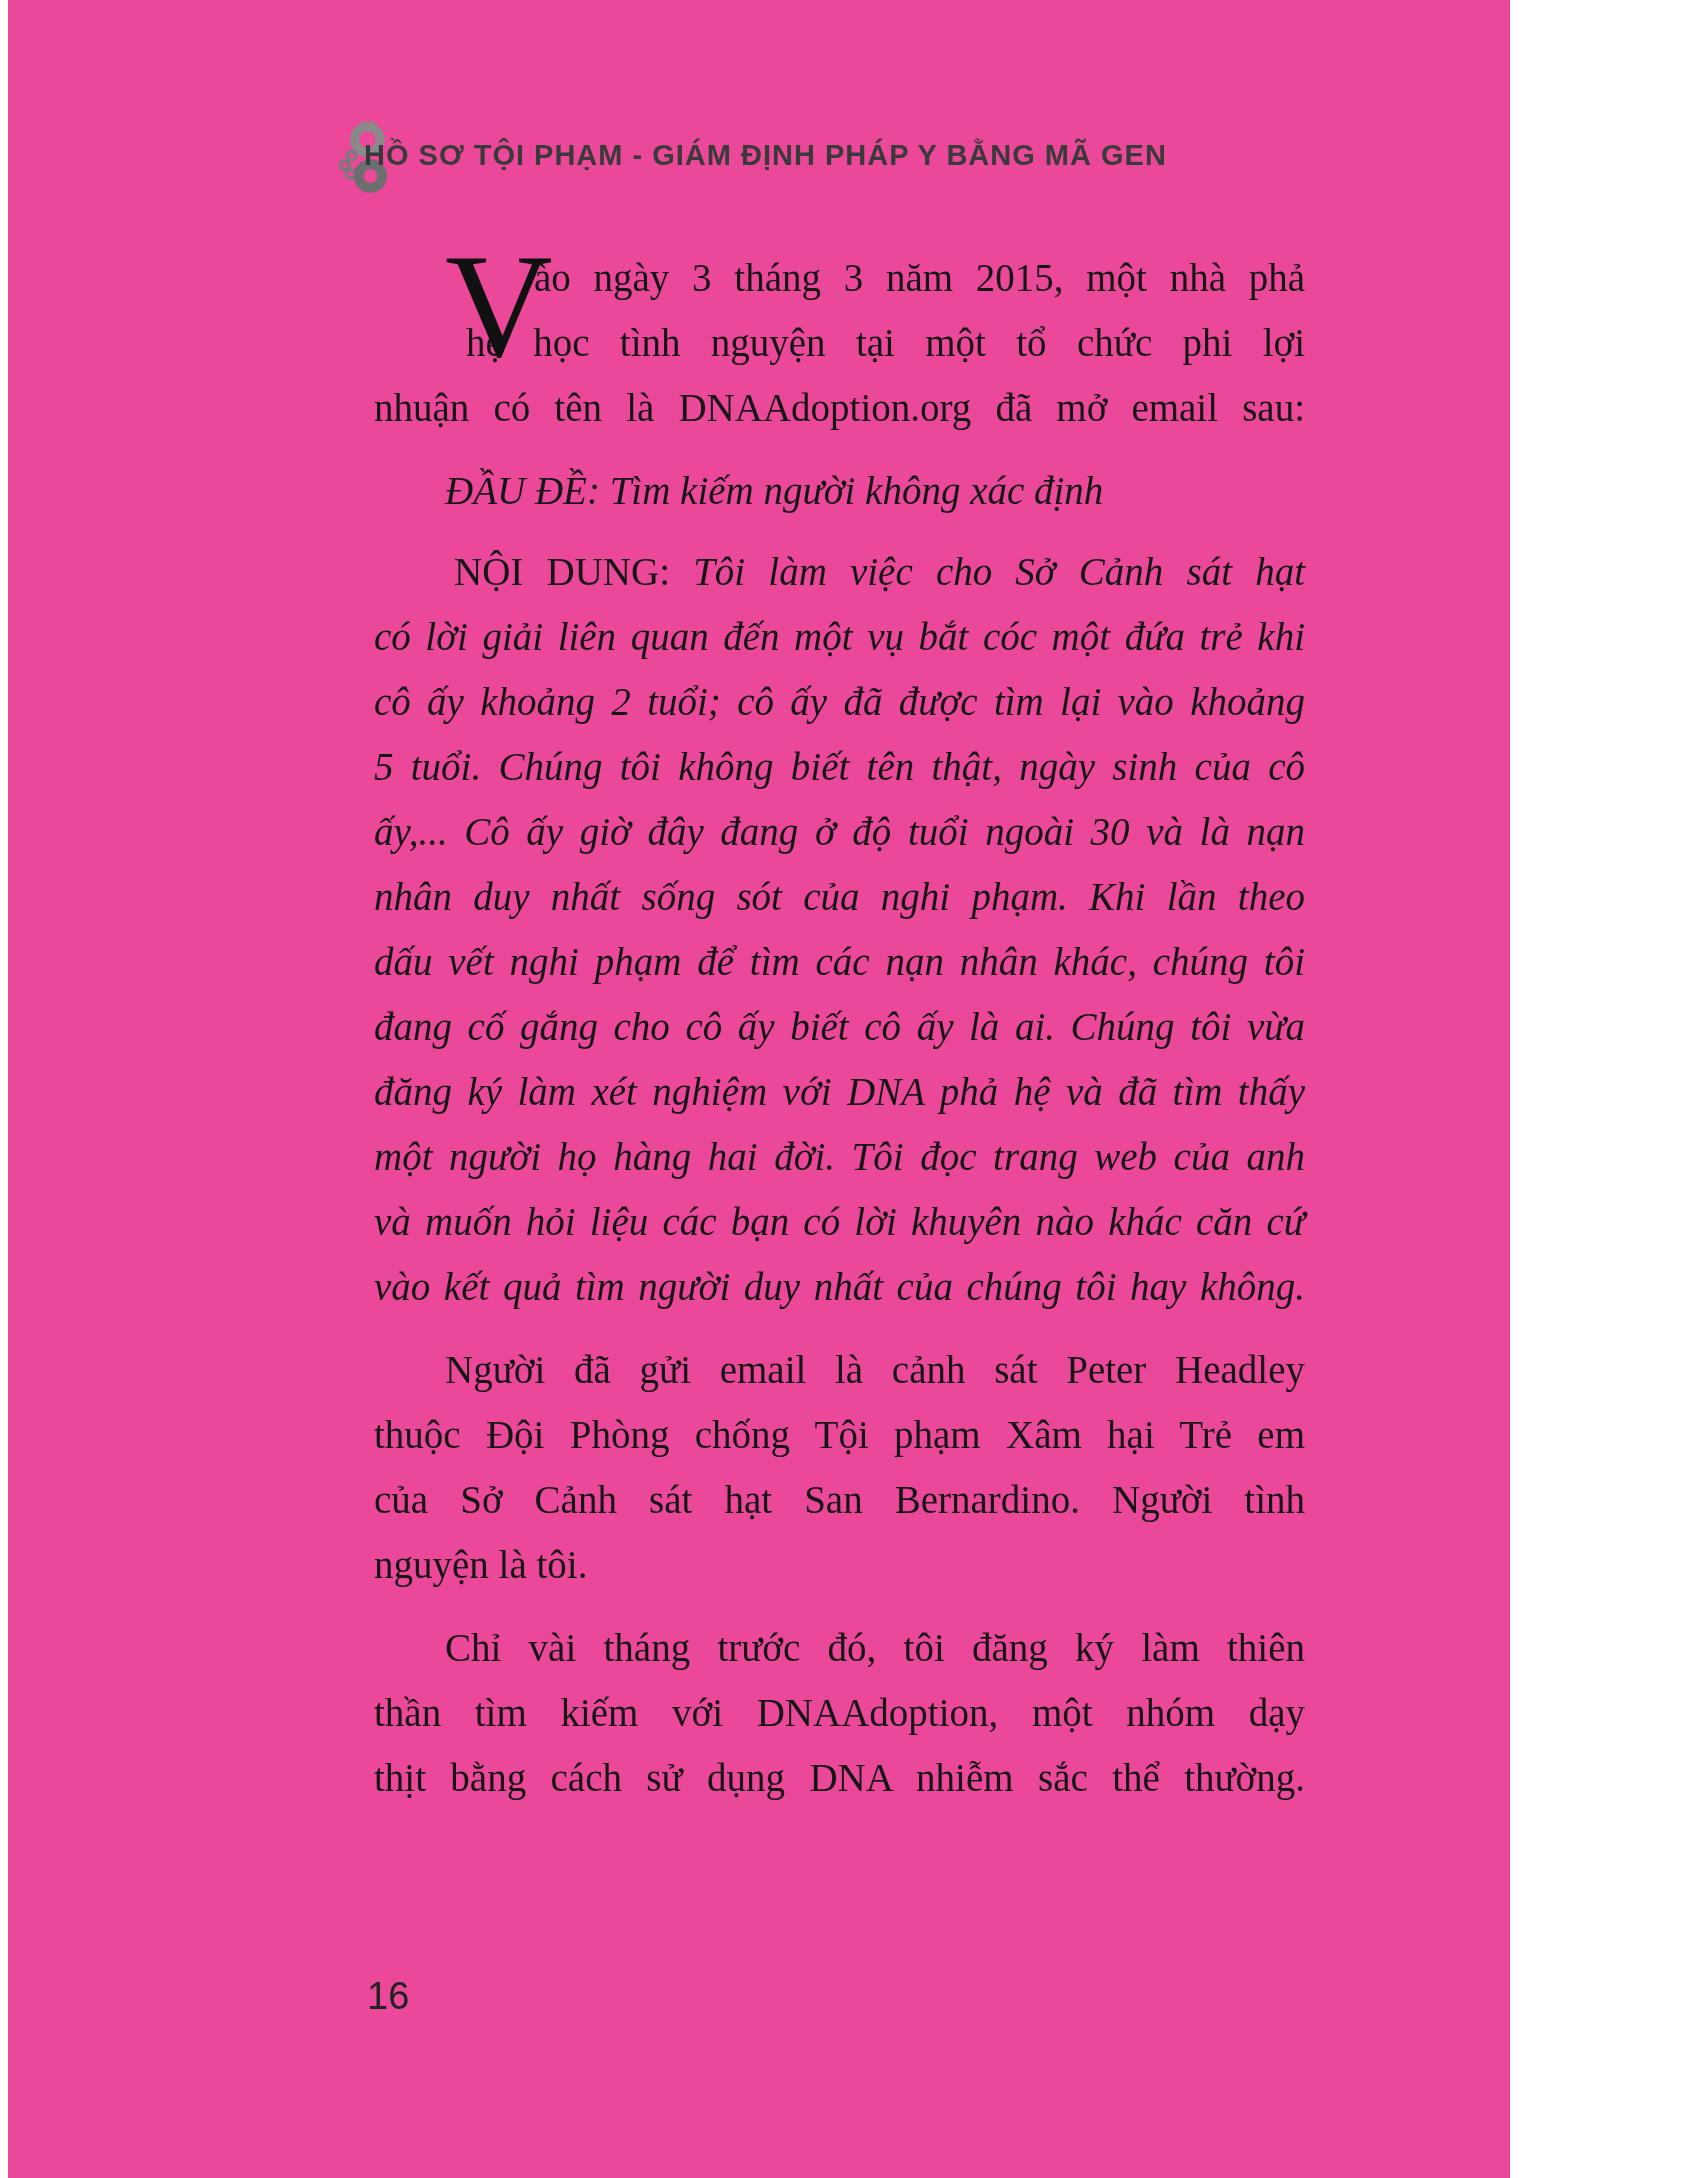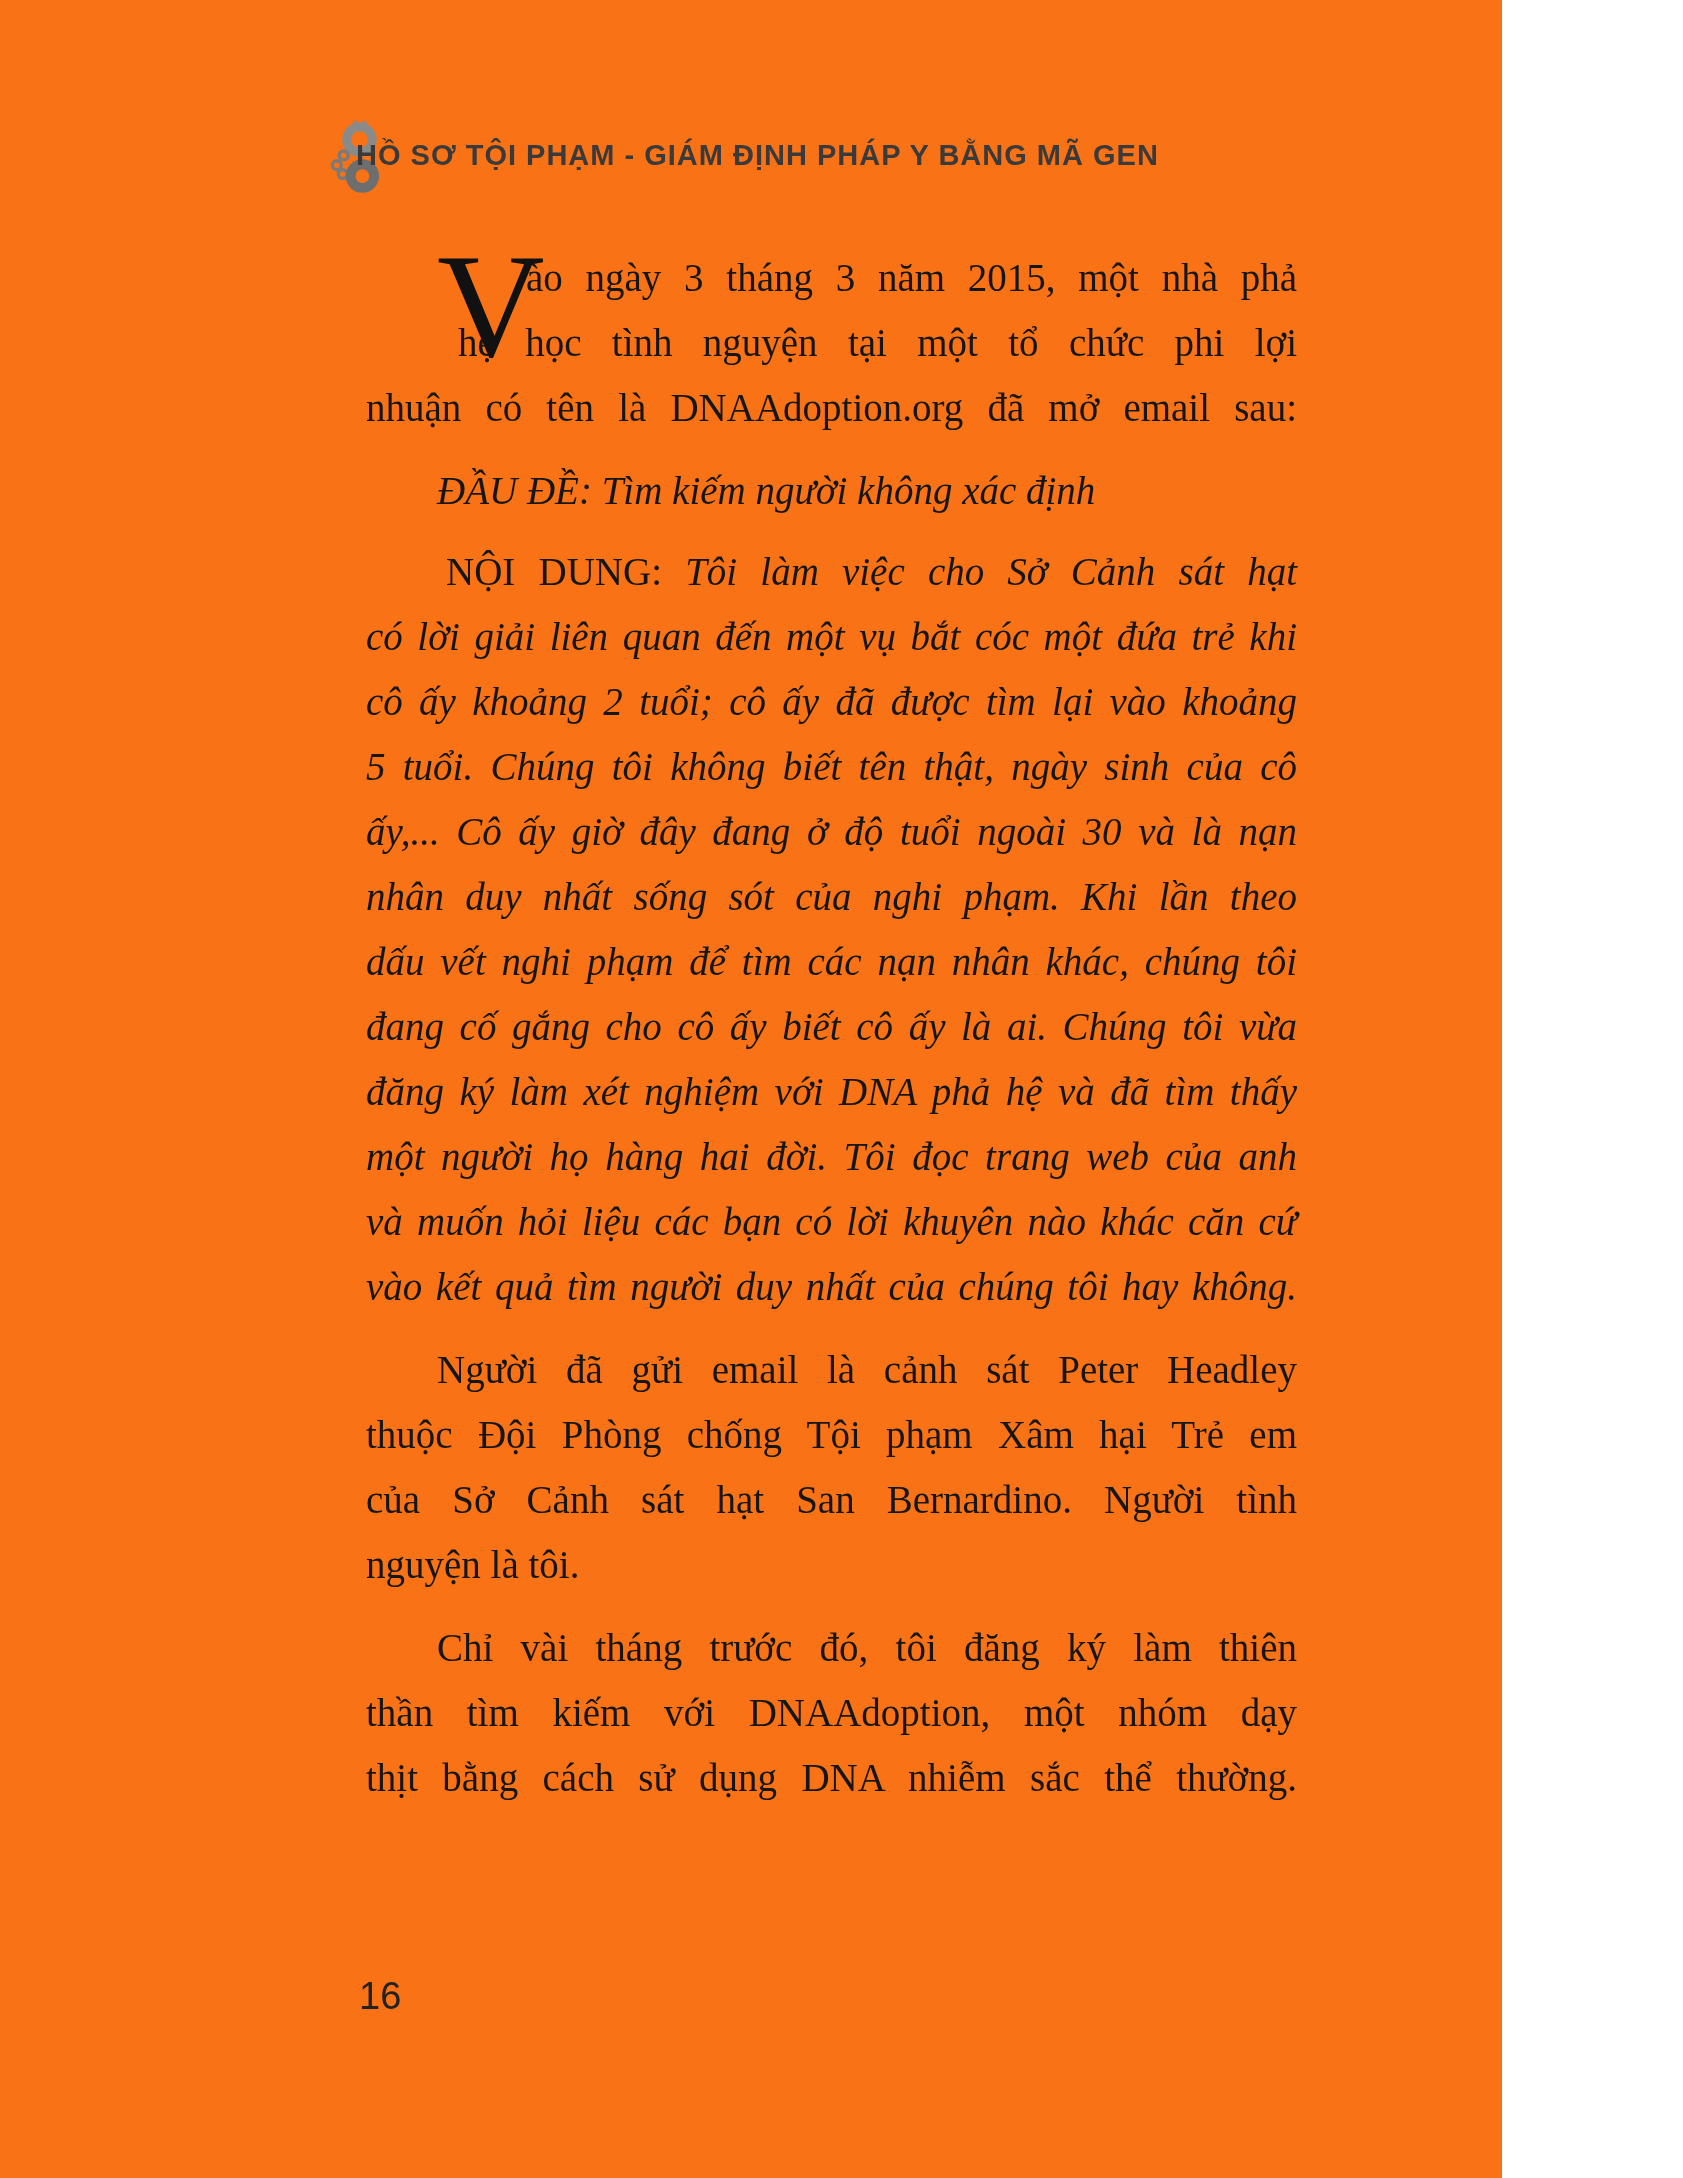--- a/index.html
+++ b/index.html
@@ -4,21 +4,21 @@
 <style>
   html,body{margin:0;padding:0;}
   body{
     width:1683px;height:2178px;
     background:#ffffff;
     font-family:"Liberation Serif", serif;
     position:relative;
     overflow:hidden;
   }
   .page{
-    position:absolute;left:0;top:0;width:1502px;height:2178px;background:#f97316;
+    position:absolute;left:8px;top:0;width:1502px;height:2178px;background:#ec4899;
   }
   
   .running-head{
     position:absolute;left:356px;top:139px;height:44px;
     font-family:"Liberation Sans", sans-serif;
     font-size:29px;font-weight:700;letter-spacing:1px;
     color:#3a3a3a;white-space:nowrap;
   }
   .cuffs{
     position:absolute;left:327px;top:109px;width:57px;height:85px;

